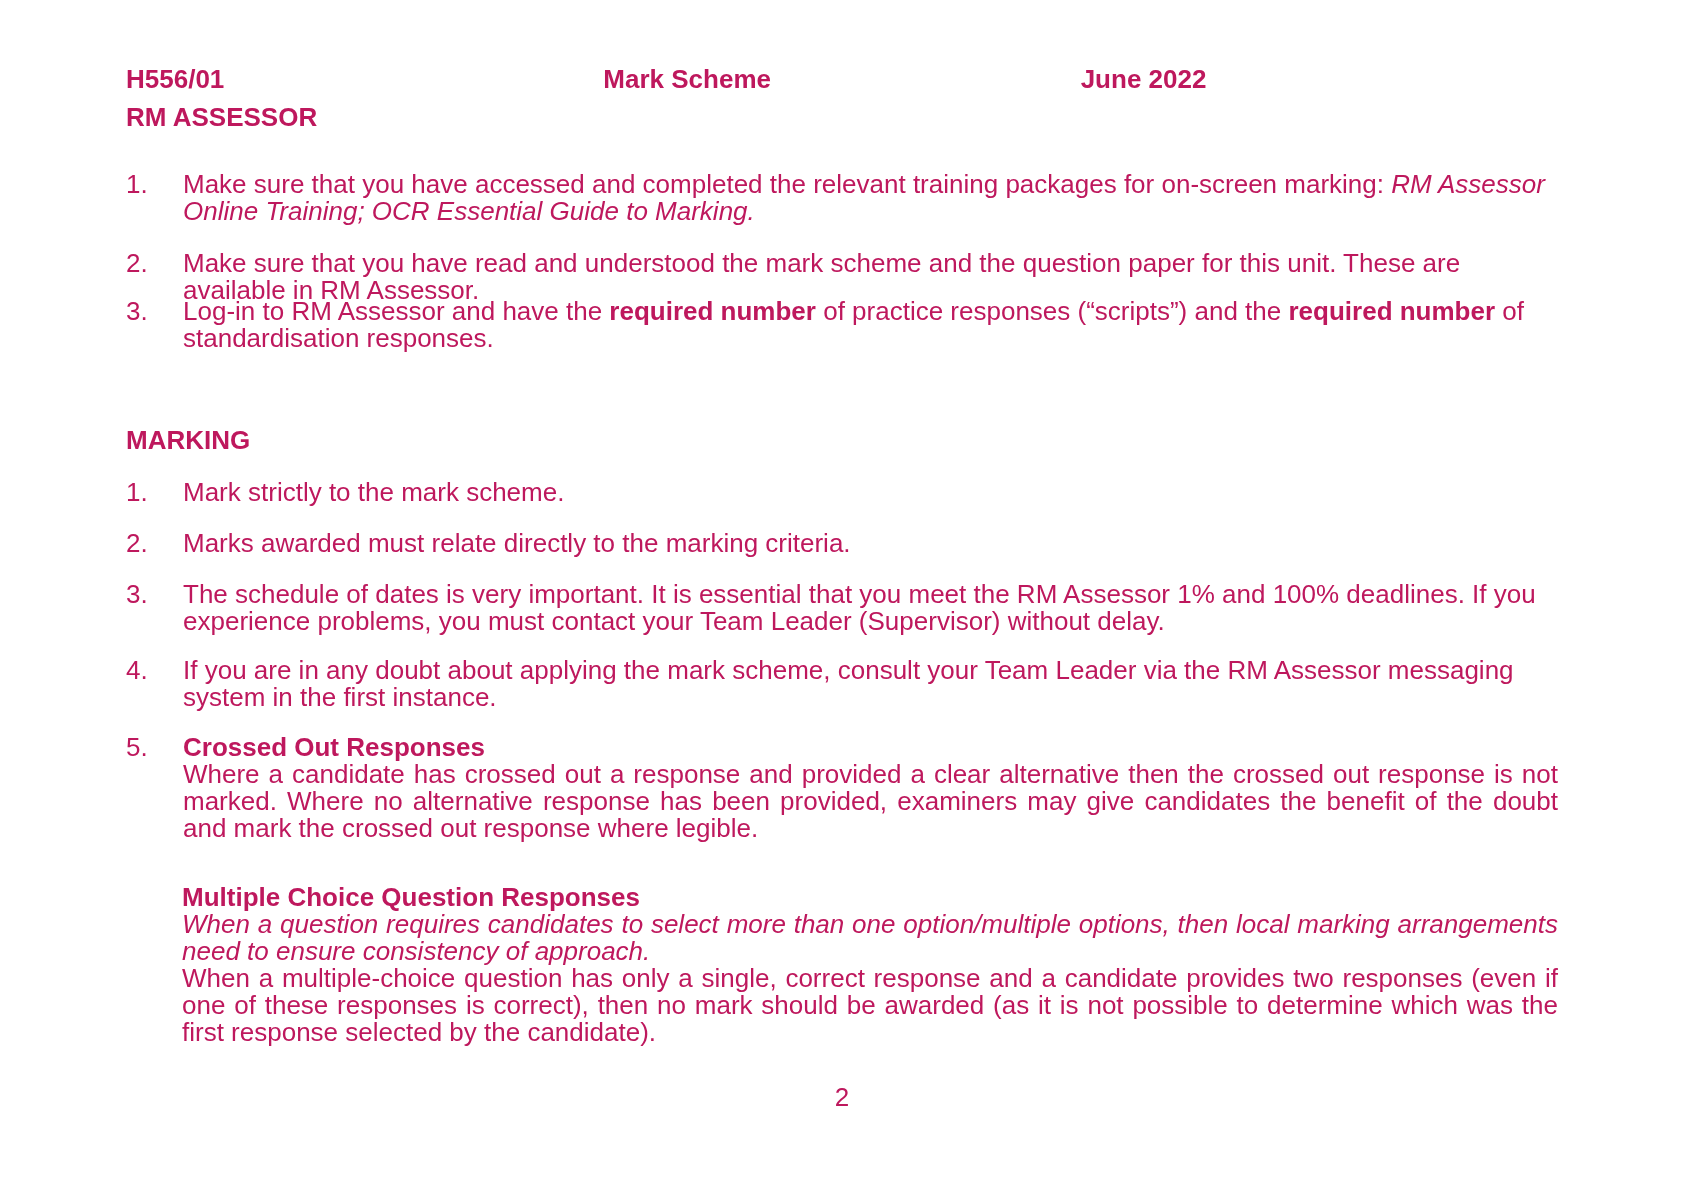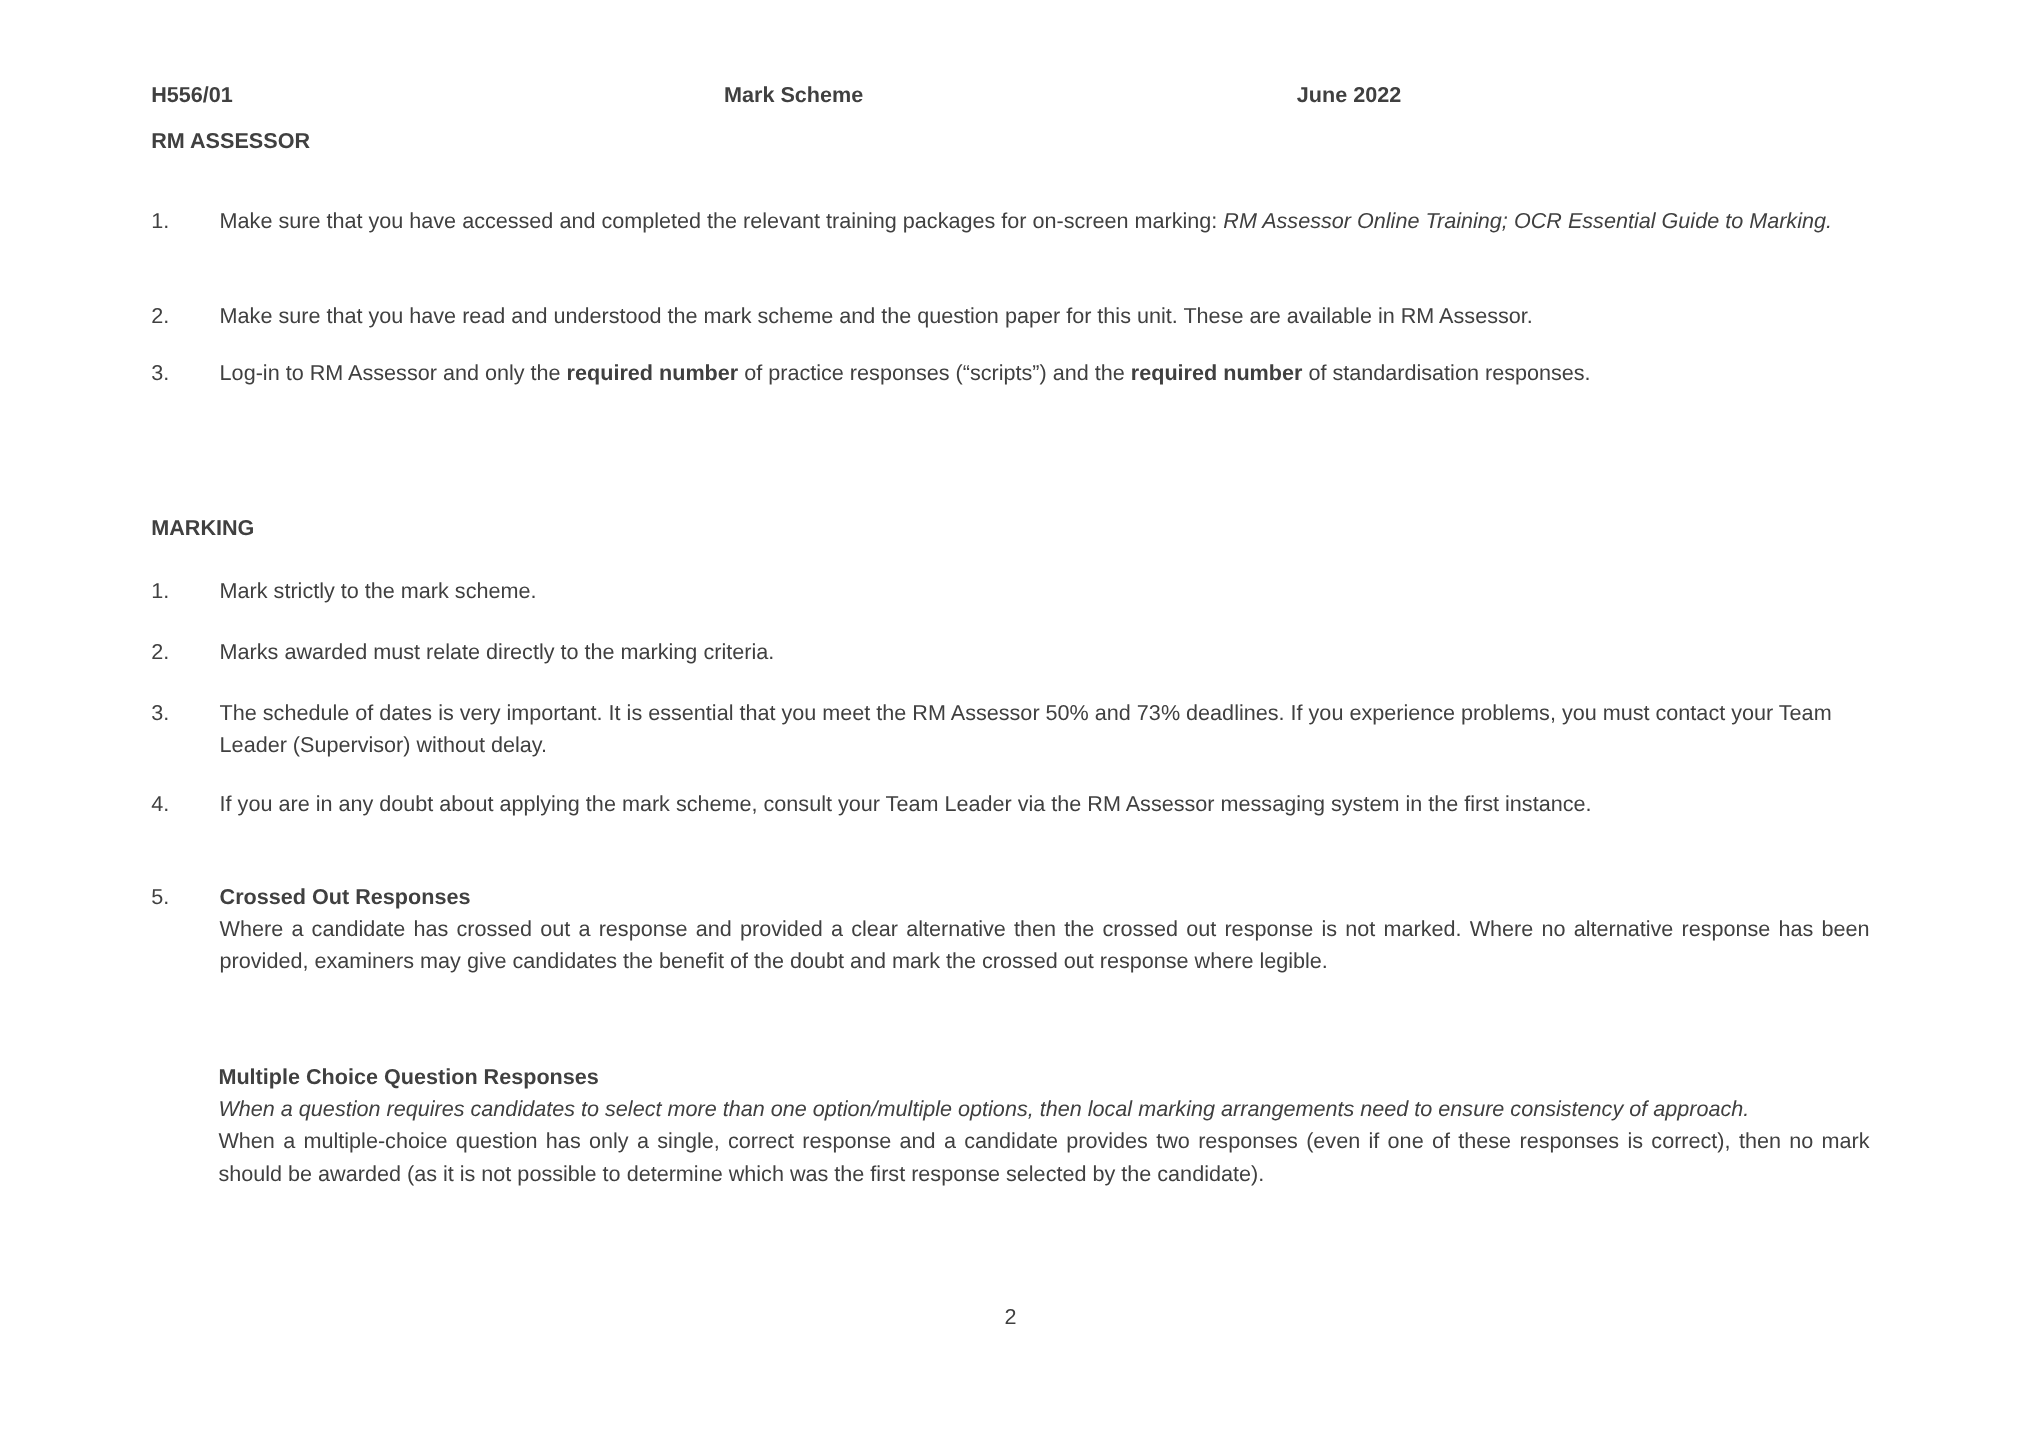--- a/index.html
+++ b/index.html
@@ -5,23 +5,23 @@
   html, body {
     margin: 0;
     padding: 0;
     background: #ffffff;
   }
   .page {
     position: relative;
     width: 1684px;
     height: 1191px;
     background: #ffffff;
-    color: #404040;
+    color: #be185d;
     font-family: "Liberation Sans", sans-serif;
-    font-size: 18px;
+    font-size: 26px;
     line-height: 27px;
     overflow: hidden;
   }
   .abs {
     position: absolute;
     left: 126px;
     right: 126px;
   }
   .hdr {
     display: flex;
@@ -61,38 +61,38 @@
     <div class="body"><span>Make sure that you have accessed and completed the relevant training packages for on-screen marking: </span><span class="i">RM Assessor Online Training</span><span class="i">; </span><span class="i">OCR Essential Guide to Marking.</span></div>
   </div>
 
   <div class="abs item" style="top:250px">
     <span class="num">2.</span>
     <div class="body">Make sure that you have read and understood the mark scheme and the question paper for this unit. These are available in RM Assessor.</div>
   </div>
 
   <div class="abs item" style="top:298px">
     <span class="num">3.</span>
-    <div class="body"><span>Log-in to RM Assessor and only the </span><span class="b">required number</span><span> of practice responses (“scripts”) and the </span><span class="b">required number</span><span> of standardisation responses.</span></div>
+    <div class="body"><span>Log-in to RM Assessor and have the </span><span class="b">required number</span><span> of practice responses (“scripts”) and the </span><span class="b">required number</span><span> of standardisation responses.</span></div>
   </div>
 
   <div class="abs sec-title" style="top:427px">MARKING</div>
 
   <div class="abs item" style="top:479px">
     <span class="num">1.</span>
     <div class="body">Mark strictly to the mark scheme.</div>
   </div>
 
   <div class="abs item" style="top:530px">
     <span class="num">2.</span>
     <div class="body">Marks awarded must relate directly to the marking criteria.</div>
   </div>
 
   <div class="abs item" style="top:581px">
     <span class="num">3.</span>
-    <div class="body">The schedule of dates is very important. It is essential that you meet the RM Assessor 50% and 73% deadlines. If you experience problems, you must contact your Team Leader (Supervisor) without delay.</div>
+    <div class="body">The schedule of dates is very important. It is essential that you meet the RM Assessor 1% and 100% deadlines. If you experience problems, you must contact your Team Leader (Supervisor) without delay.</div>
   </div>
 
   <div class="abs item" style="top:657px">
     <span class="num">4.</span>
     <div class="body">If you are in any doubt about applying the mark scheme, consult your Team Leader via the RM Assessor messaging system in the first instance.</div>
   </div>
 
   <div class="abs item" style="top:734px">
     <span class="num">5.</span>
     <div class="body">

